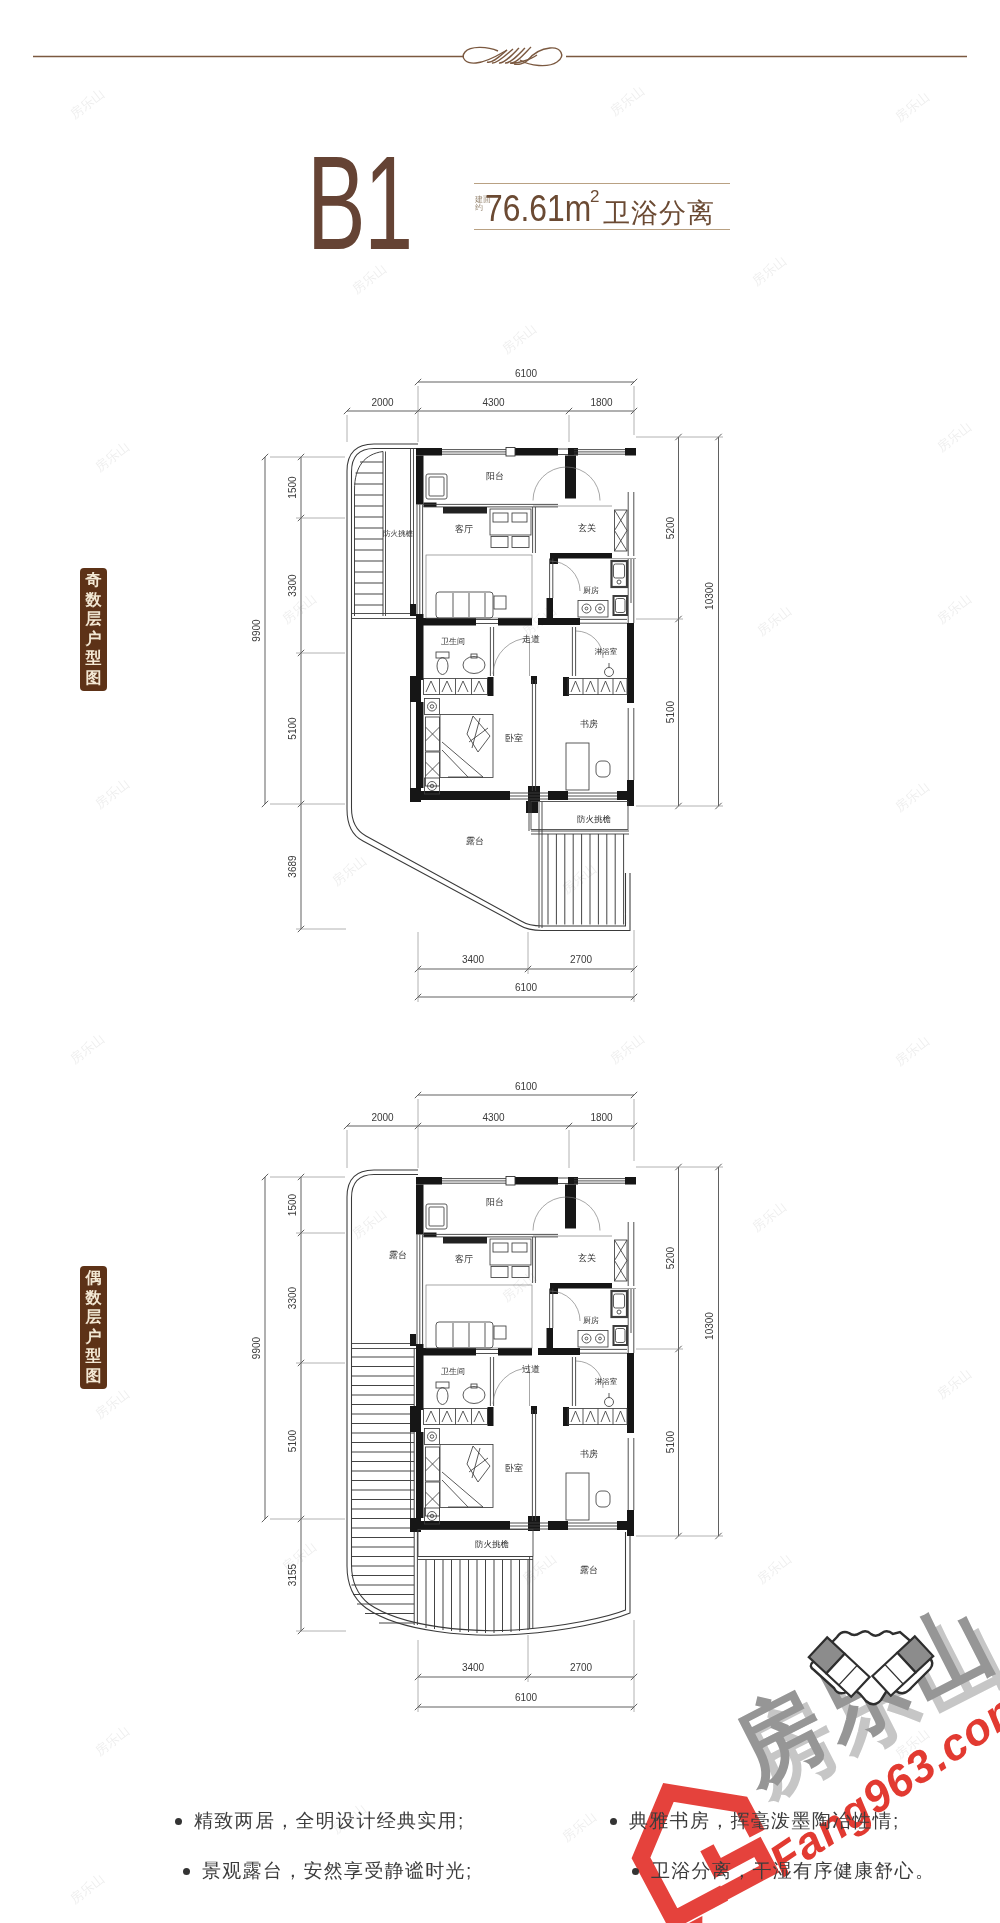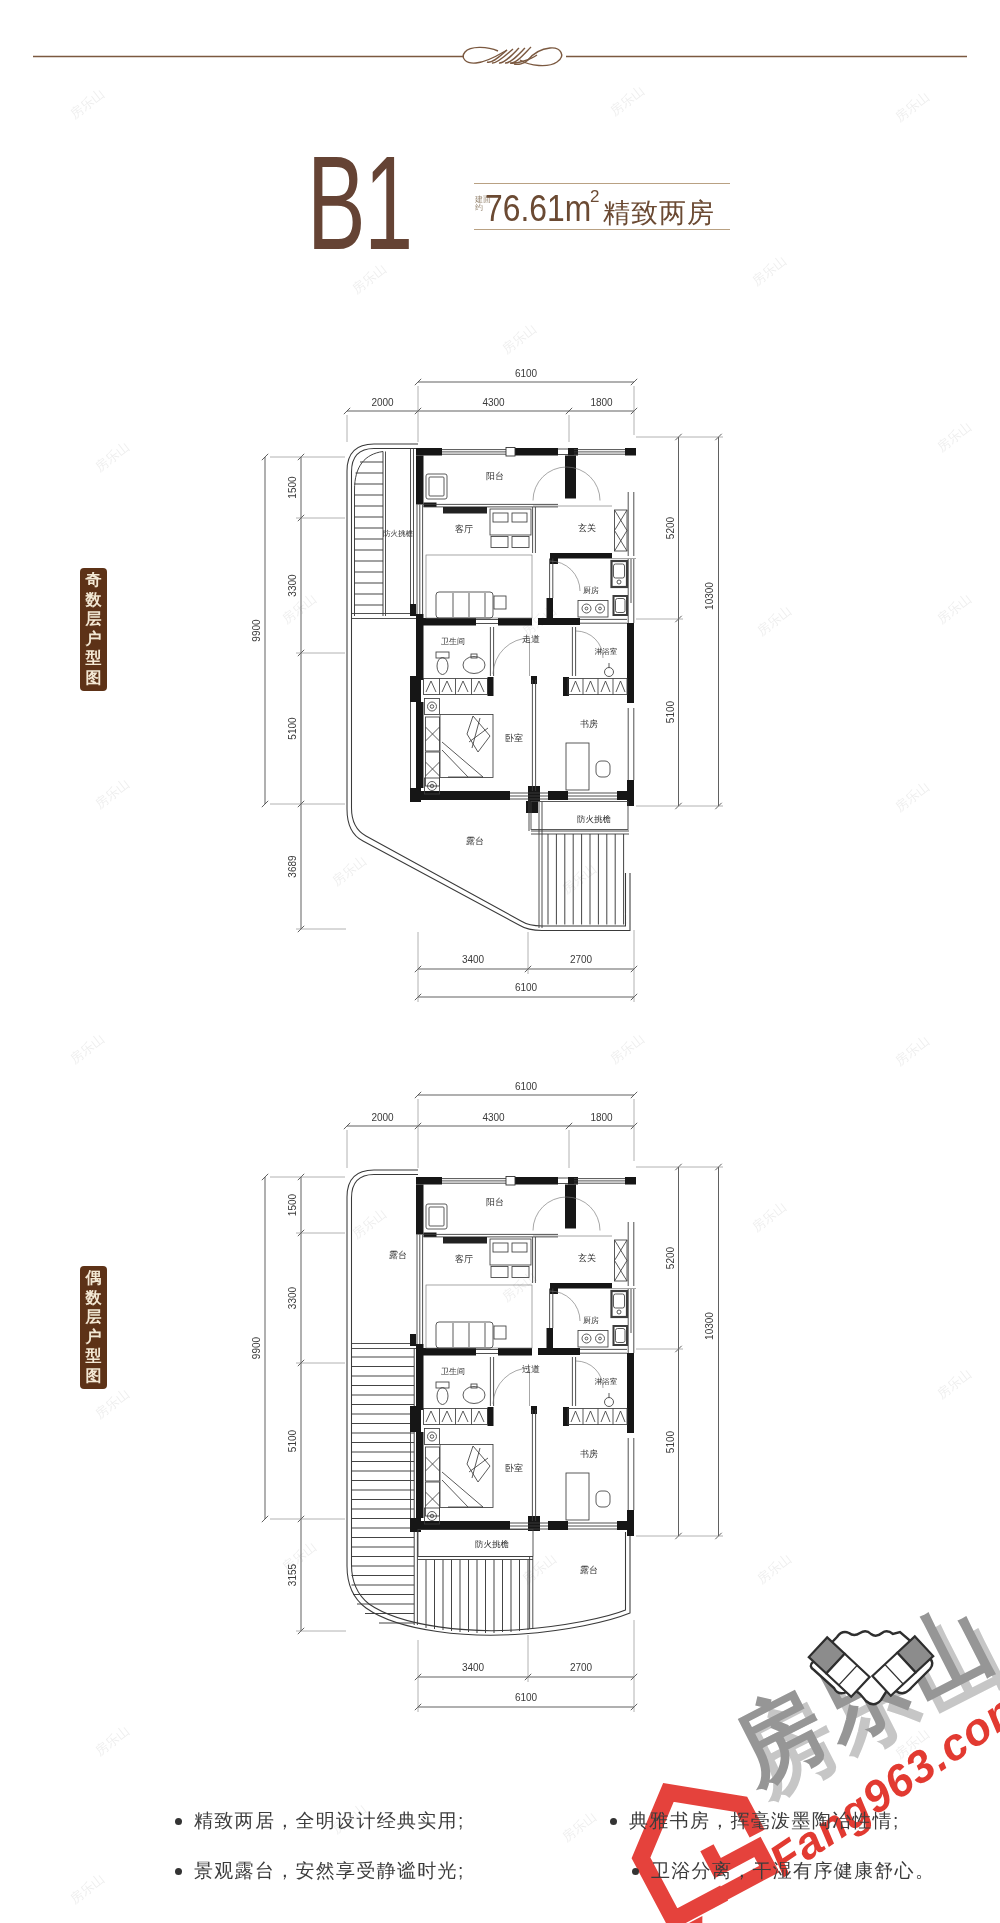--- a/index.html
+++ b/index.html
@@ -75,21 +75,21 @@
 </svg>
 
 <div class="abs" style="left:307px;top:137px;width:200px;height:120px;">
   <div style="font-size:133px;line-height:1;color:#654334;transform:scaleX(0.66);transform-origin:left top;letter-spacing:-2px;">B1</div>
 </div>
 
 <div class="abs" style="left:474px;top:183px;width:256px;height:45px;border-top:1px solid #b9a183;border-bottom:1px solid #b9a183;"></div>
 <div class="abs" style="left:475px;top:196px;font-size:8px;color:#95846f;line-height:8px;">建面<br>约</div>
 <div class="abs" style="left:485px;top:188px;font-size:37px;color:#6b4a33;letter-spacing:0px;transform:scaleX(0.86);transform-origin:left top;">76.61m</div>
 <div class="abs" style="left:590px;top:187px;font-size:17px;color:#6b4a33;">2</div>
-<div class="abs" style="left:603px;top:195px;font-size:27px;color:#6b4a33;letter-spacing:1px;">精致两房</div>
+<div class="abs" style="left:603px;top:195px;font-size:27px;color:#6b4a33;letter-spacing:1px;">卫浴分离</div>
 
 <div class="lbl" style="left:80px;top:568px;">奇<br>数<br>层<br>户<br>型<br>图</div>
 <div class="lbl" style="left:80px;top:1266px;">偶<br>数<br>层<br>户<br>型<br>图</div>
 
 <svg id="plan1" class="abs" style="left:250px;top:350px" width="510" height="660" viewBox="0 0 510 660">
 
 <g class="dm">
   <line x1="168" y1="32" x2="384" y2="32"></line>
   <line x1="164.8" y1="35.2" x2="171.2" y2="28.8"></line>
       <line x1="380.8" y1="35.2" x2="387.2" y2="28.8"></line>
@@ -706,15 +706,15 @@
       <g transform="translate(102,36) rotate(47)">
         <rect x="-13.5" y="-26" width="27" height="24" fill="#8c8c8c"></rect>
         <rect x="-13.5" y="-2" width="27" height="34" fill="#fff"></rect>
         <line x1="-13.5" y1="15" x2="13.5" y2="15" stroke-width="1.4"></line>
       </g>
     </g>
   </g>
 </svg>
 
 <div class="blt" style="left:175px;top:1808px;"><span class="d"></span>精致两居，全明设计经典实用;</div>
-<div class="blt" style="left:175px;top:1858px;"><span class="d"></span>景观露台，安然享受静谧时光;</div>
+<div class="blt" style="left:183px;top:1858px;"><span class="d"></span>景观露台，安然享受静谧时光;</div>
 <div class="blt" style="left:610px;top:1808px;"><span class="d"></span>典雅书房，挥毫泼墨陶冶性情;</div>
 <div class="blt" style="left:632px;top:1858px;"><span class="d"></span>卫浴分离，干湿有序健康舒心。</div>
 
 </body></html>

